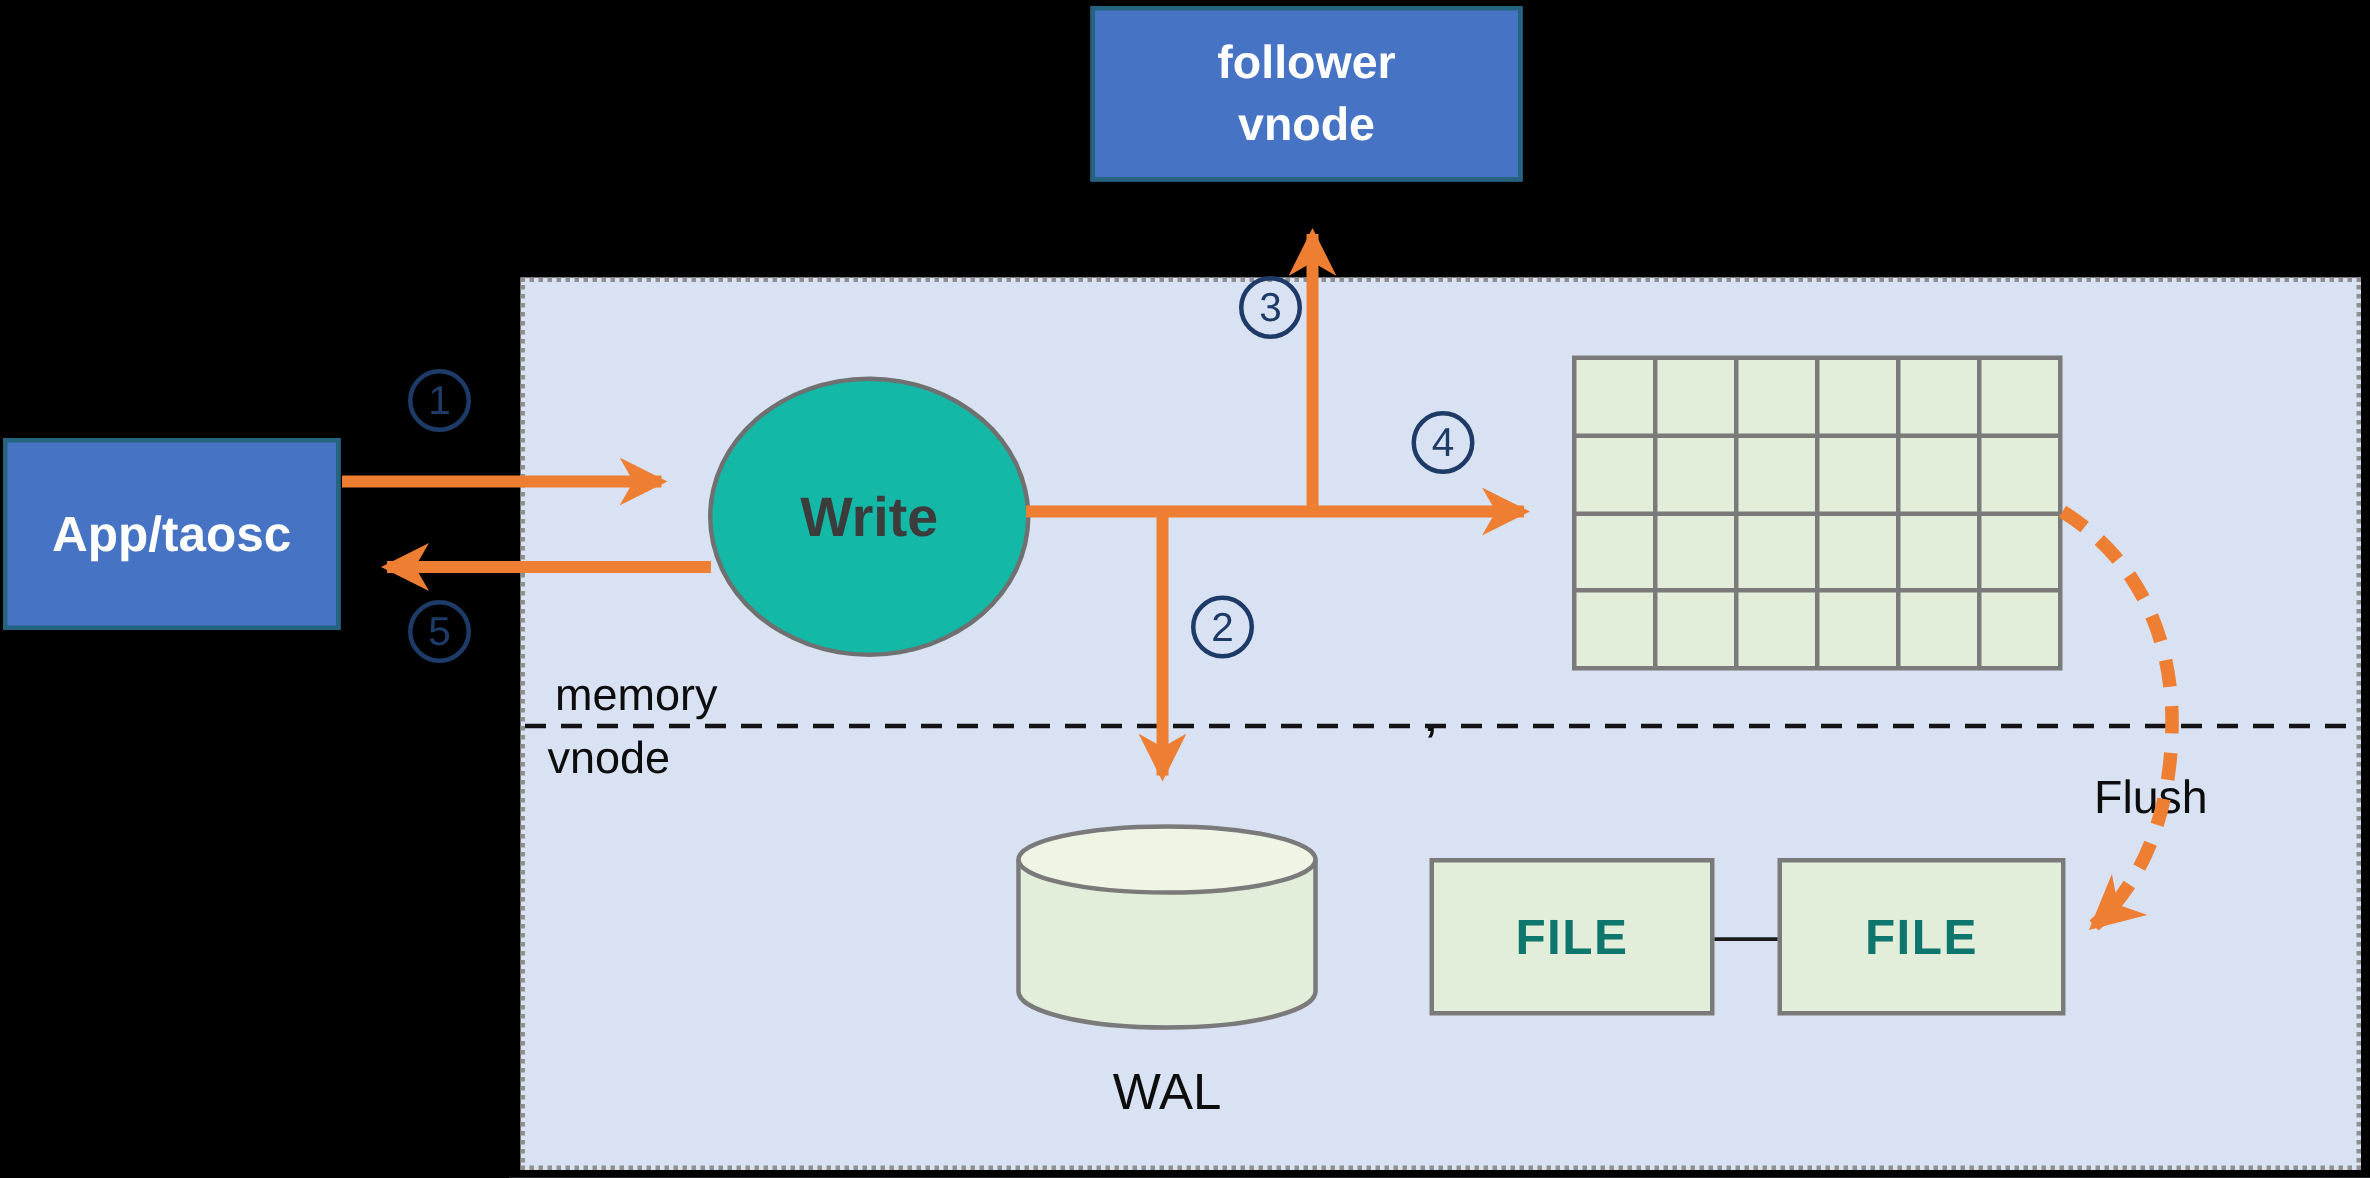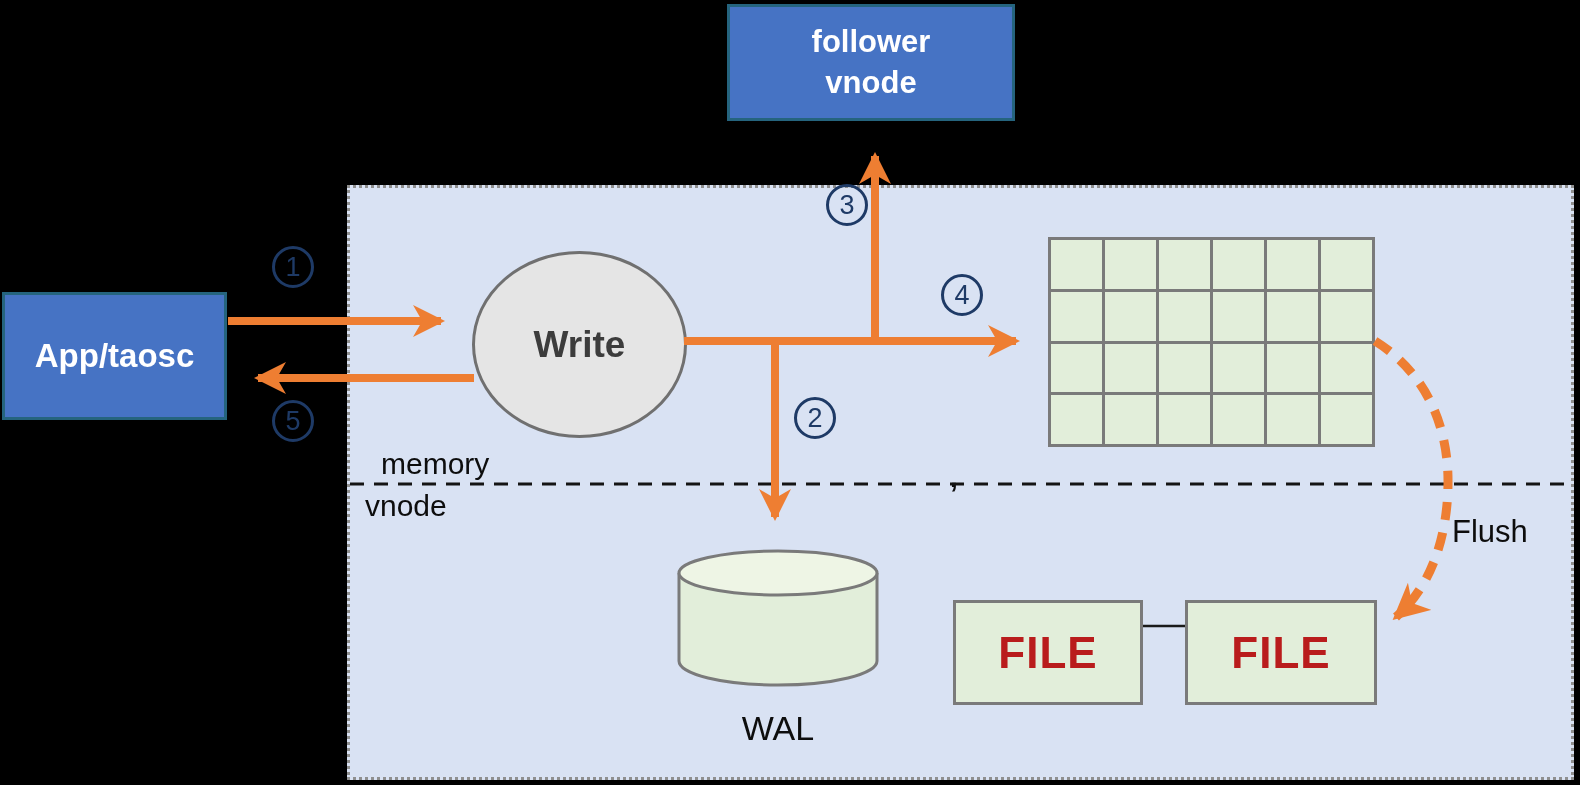--- a/index.html
+++ b/index.html
@@ -31,21 +31,21 @@
     color: #FFFFFF; font-weight: bold; text-align: center;
   }
   .follower { left: 727px; top: 4px; width: 288px; height: 117px; font-size: 31px; line-height: 1.3; }
   .follower span { display: inline-block; max-width: 175px; }
   .app { left: 2px; top: 292px; width: 225px; height: 128px; font-size: 33px; }
 
   
   .write-circle {
     position: absolute;
     left: 472px; top: 251px; width: 215px; height: 187px;
-    background: #e5e5e5;
+    background: #14b8a6;
     border: 3px solid #707070;
     border-radius: 50%;
     box-sizing: border-box;
     display: flex; align-items: center; justify-content: center;
     color: #3C3C3C; font-weight: bold; font-size: 37px;
   }
 
   
   .memtable {
     position: absolute;
@@ -59,37 +59,37 @@
     gap: 3px;
   }
   .grid-cell { background: #E2EEDA; }
 
   
   .wal-svg { position: absolute; left: 676px; top: 547px; }
 
   
   .file-box {
     position: absolute;
-    top: 600px; height: 105px;
+    top: 572px; height: 105px;
     background: #E2EEDA;
     border: 3px solid #7A7A7A;
     box-sizing: border-box;
     display: flex; align-items: center; justify-content: center;
-    color: #b91c1c; font-weight: bold; font-size: 44px;
+    color: #0f766e; font-weight: bold; font-size: 33px;
     letter-spacing: 1px;
   }
   .file1 { left: 953px; width: 190px; }
   .file2 { left: 1185px; width: 192px; }
 
   
   .plain-label { position: absolute; color: #0D0D0D; font-size: 30px; white-space: nowrap; }
-  .memory-label { left: 381px; top: 447px; }
+  .memory-label { left: 370px; top: 447px; }
   .disk-label   { left: 365px; top: 489px; }
   .wal-label    { left: 713px; top: 709px; width: 130px; text-align: center; font-size: 34px; }
-  .flush-label  { left: 1452px; top: 514px; font-size: 31px; }
+  .flush-label  { left: 1396px; top: 514px; font-size: 31px; }
   .leader-label { left: 1340px; top: 714px; width: 215px; text-align: right; }
   .stray-comma  { left: 950px; top: 462px; font-size: 28px; font-weight: bold; }
 
   
   .badge {
     position: absolute;
     width: 42px; height: 42px;
     border: 3px solid #1E3A66;
     border-radius: 50%;
     box-sizing: border-box;

